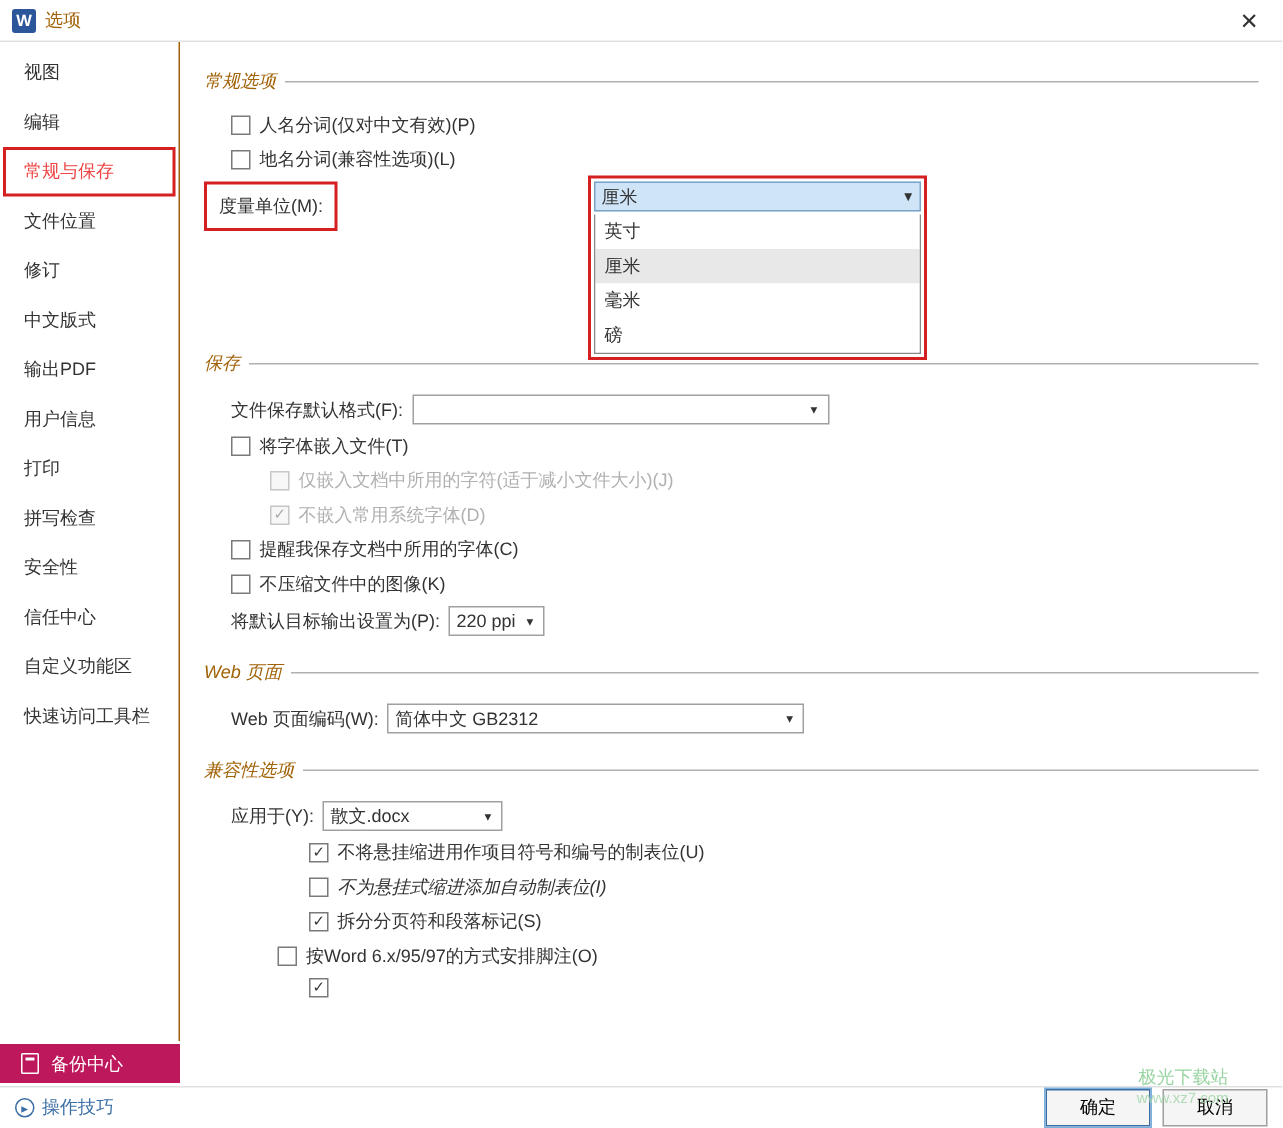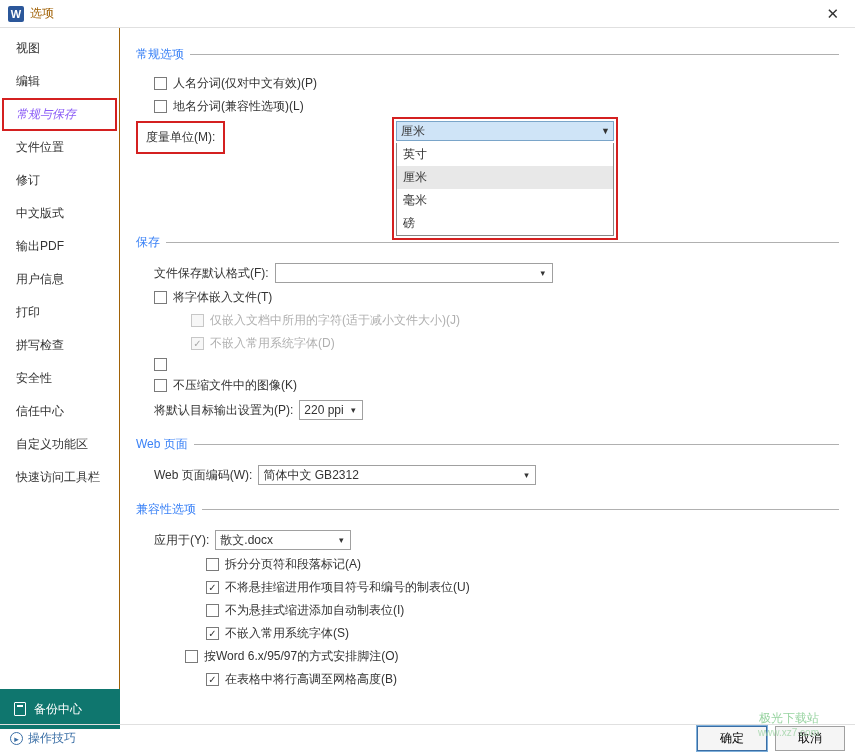--- a/index.html
+++ b/index.html
@@ -6,54 +6,54 @@
 body { background: #fff; width: 855px; height: 752px; overflow: hidden; position: relative; }
 
 .titlebar { height: 28px; background: #fff; border-bottom: 1px solid #e0e0e0; display: flex; align-items: center; padding: 0 8px; }
 .titlebar .app-icon { width: 16px; height: 16px; background: #2b579a; color: #fff; display: flex; align-items: center; justify-content: center; font-weight: bold; font-size: 11px; border-radius: 2px; margin-right: 6px; }
 .titlebar .title { flex: 1; color: #a16207; }
 .titlebar .close-x { font-size: 15px; color: #333; padding: 2px 8px; cursor: default; }
 
 .main { display: flex; height: 666px; }
 .sidebar { width: 120px; border-right: 1px solid #a16207; padding-top: 4px; }
 .sidebar-item { padding: 8px 16px; color: #333; cursor: default; }
-.sidebar-item.selected { color: #8b5cf6; font-style: italic; }
+.sidebar-item.selected { color: #ef4444; }
 .red-box-sidebar { border: 2px solid #d42020; margin: 0 2px; padding: 6px 12px; }
 
 .content { flex: 1; padding: 8px 16px; overflow-y: auto; position: relative; color: #333; }
 
 fieldset { border: none; border-top: 1px solid #b0b0b0; margin-top: 10px; padding-top: 6px; }
-fieldset legend { padding-right: 6px; color: #3b82f6; }
+fieldset legend { padding-right: 6px; color: #a16207; font-style: italic; }
 
 .row { display: flex; align-items: center; margin: 6px 0 6px 18px; gap: 6px; }
-.row.indent { margin-left: 55px; }
+.row.indent { margin-left: 44px; }
 
 .cb { width: 13px; height: 13px; border: 1px solid #7a7a7a; background: #fff; display: inline-flex; align-items: center; justify-content: center; font-size: 10px; line-height: 1; }
 .cb.checked::before { content: "✓"; color: #333; }
 .cb.disabled { border-color: #c7c7c7; background: #f7f7f7; }
 .cb.disabled.checked::before { color: #a8a8a8; }
 .label-disabled { color: #b0b0b0; }
 
 .select { border: 1px solid #a0a0a0; background: #fff; height: 20px; display: inline-flex; align-items: center; padding: 0 4px; position: relative; min-width: 60px; }
 .select .caret { position: absolute; right: 2px; top: 2px; bottom: 2px; width: 14px; display: flex; align-items: center; justify-content: center; font-size: 9px; color: #333; }
 .select.wide { width: 278px; }
 .select.small { width: 64px; }
-.select.tiny { width: 136px; }
+.select.tiny { width: 120px; }
 
 .unit-row { position: relative; }
 .red-box-unit-label { border: 2px solid #d42020; padding: 6px 8px; display: inline-flex; align-items: center; }
 .red-box-dropdown { border: 2px solid #d42020; position: absolute; left: 256px; top: -4px; background: #fff; width: 226px; }
 .dropdown-header { background: #cfe4f7; border: 1px solid #7aa5c9; height: 20px; display: flex; align-items: center; padding: 0 4px; position: relative; margin: 2px; }
 .dropdown-header .caret { position: absolute; right: 3px; font-size: 9px; }
 .dropdown-list { border: 1px solid #888; border-top: none; margin: 0 2px 2px 2px; }
 .dropdown-option { padding: 3px 6px; background: #fff; }
 .dropdown-option.hover { background: #e8e8e8; }
 
 .bottom-band { position: absolute; left: 0; right: 0; bottom: 28px; height: 30px; display: flex; align-items: center; }
-.backup-btn { width: 120px; height: 40px; background: #0f766e; color: #fff; display: flex; align-items: center; gap: 8px; padding-left: 14px; }
+.backup-btn { width: 120px; height: 26px; background: #be185d; color: #fff; display: flex; align-items: center; gap: 8px; padding-left: 14px; }
 .backup-icon { width: 12px; height: 14px; border: 1.5px solid #fff; border-radius: 1px; position: relative; }
 .backup-icon::before { content: ""; position: absolute; top: 2px; left: 2px; right: 2px; height: 1.5px; background: #fff; }
 
 .footer { position: absolute; left: 0; right: 0; bottom: 0; height: 28px; border-top: 1px solid #e0e0e0; display: flex; align-items: center; padding: 0 10px; }
 .tips { color: #3a6ea5; display: flex; align-items: center; gap: 5px; }
 .tips-icon { width: 13px; height: 13px; border: 1.5px solid #3a6ea5; border-radius: 50%; display: flex; align-items: center; justify-content: center; font-size: 9px; }
 .spacer { flex: 1; }
 .btn { border: 1px solid #a0a0a0; background: #f5f5f5; padding: 3px 22px; margin-left: 8px; cursor: default; }
 .btn.primary { border-color: #3a6ea5; outline: 1px solid #7fb0db; }
 
@@ -132,20 +132,21 @@
       <div class="row indent">
         <span class="cb disabled"></span>
         <span class="label-disabled">仅嵌入文档中所用的字符(适于减小文件大小)(J)</span>
       </div>
       <div class="row indent">
         <span class="cb disabled checked"></span>
         <span class="label-disabled">不嵌入常用系统字体(D)</span>
       </div>
       <div class="row">
         <span class="cb"></span>
+        <span>提醒我保存文档中所用的字体(C)</span>
       </div>
       <div class="row">
         <span class="cb"></span>
         <span>不压缩文件中的图像(K)</span>
       </div>
       <div class="row">
         <span>将默认目标输出设置为(P):</span>
         <div class="select small">
           <span>220 ppi</span>
           <span class="caret">▾</span>
@@ -167,42 +168,37 @@
     <fieldset>
       <legend>兼容性选项</legend>
       <div class="row">
         <span>应用于(Y):</span>
         <div class="select tiny">
           <span>散文.docx</span>
           <span class="caret">▾</span>
         </div>
       </div>
       <div class="row" style="margin-left:70px;">
-        <span class="cb"></span>
-        <span>拆分分页符和段落标记(A)</span>
+        <span class="cb checked"></span>
+        <span>不将悬挂缩进用作项目符号和编号的制表位(U)</span>
+      </div>
+      <div class="row" style="margin-left:70px;font-style:italic;">
+        <span class="cb"></span>
+        <span>不为悬挂式缩进添加自动制表位(I)</span>
       </div>
       <div class="row" style="margin-left:70px;">
         <span class="cb checked"></span>
-        <span>不将悬挂缩进用作项目符号和编号的制表位(U)</span>
-      </div>
-      <div class="row" style="margin-left:70px;">
-        <span class="cb"></span>
-        <span>不为悬挂式缩进添加自动制表位(I)</span>
+        <span>拆分分页符和段落标记(S)</span>
+      </div>
+      <div class="row" style="margin-left:49px;">
+        <span class="cb"></span>
+        <span>按Word 6.x/95/97的方式安排脚注(O)</span>
       </div>
       <div class="row" style="margin-left:70px;">
         <span class="cb checked"></span>
-        <span>不嵌入常用系统字体(S)</span>
-      </div>
-      <div class="row" style="margin-left:49px;">
-        <span class="cb"></span>
-        <span>按Word 6.x/95/97的方式安排脚注(O)</span>
-      </div>
-      <div class="row" style="margin-left:70px;">
-        <span class="cb checked"></span>
-        <span>在表格中将行高调至网格高度(B)</span>
       </div>
     </fieldset>
 
   </div>
 </div>
 
 <div class="bottom-band">
   <div class="backup-btn">
     <span class="backup-icon"></span>
     <span>备份中心</span>

